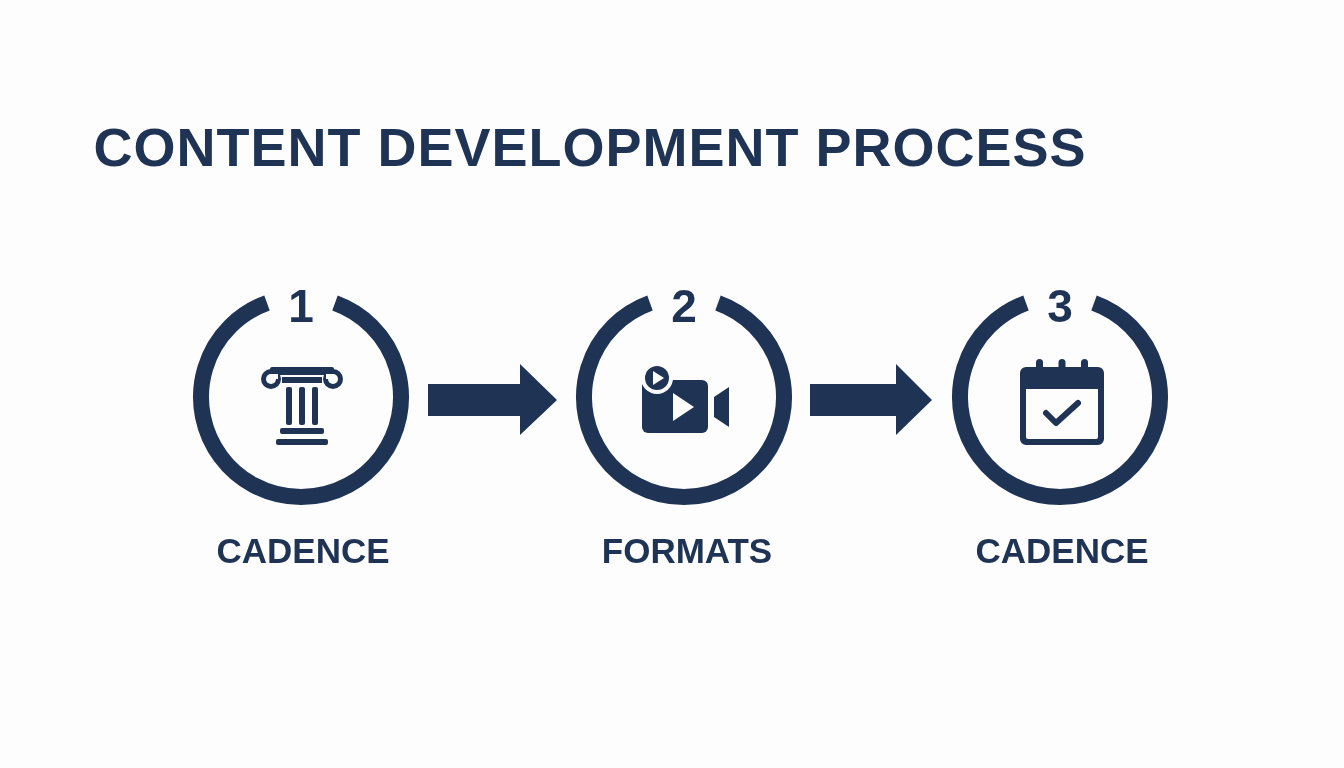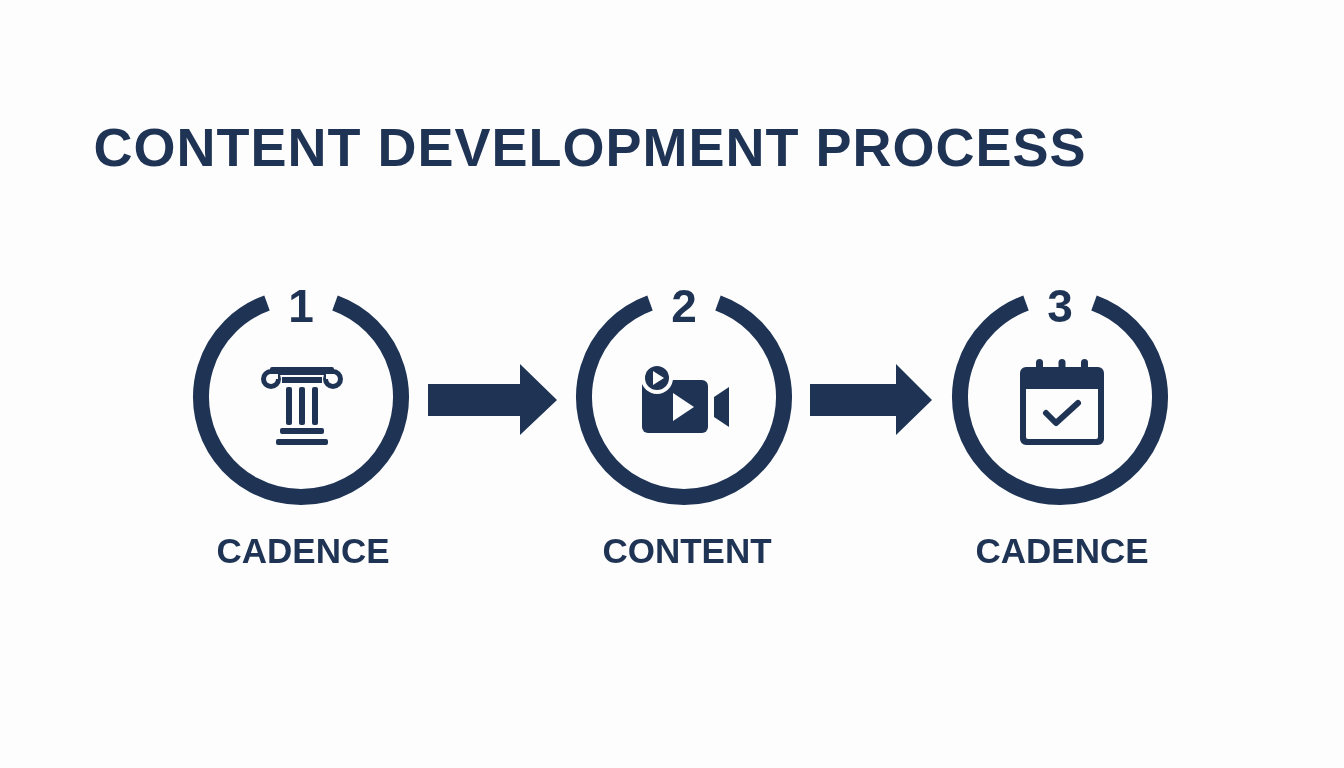--- a/index.html
+++ b/index.html
@@ -72,21 +72,21 @@
     <g fill="#1f3454">
       <rect x="2" y="17" width="66" height="53" rx="6"></rect>
       <polygon points="74,34 89,24 89,64 74,54"></polygon>
       <circle cx="17" cy="15" r="16" fill="#fdfdfe"></circle>
       <circle cx="17" cy="15" r="12"></circle>
       <polygon points="13,8 24,15 13,22" fill="#fdfdfe"></polygon>
       <polygon points="33,30 54,44 33,58" fill="#fdfdfe"></polygon>
     </g>
   </svg>
 </div>
-<div class="label" style="left:537px; top:531px;">CONTENT</div>
+<div class="label" style="left:537px; top:531px;">FORMATS</div>
 
 <svg class="arrow" style="left:810px; top:364px;" width="124" height="72" viewBox="0 0 124 72">
   <polygon points="0,20 86,20 86,0 122,36 86,71 86,52 0,52" fill="#1f3454"></polygon>
 </svg>
 
 <div class="step" style="left:940px; top:289px;">
   <svg class="ring" width="240" height="230" viewBox="0 0 240 230">
     <path d="M 86 14 A 100 100 0 1 0 154 14" fill="none" stroke="#1f3454" stroke-width="16"></path>
   </svg>
   <div class="num">3</div>

